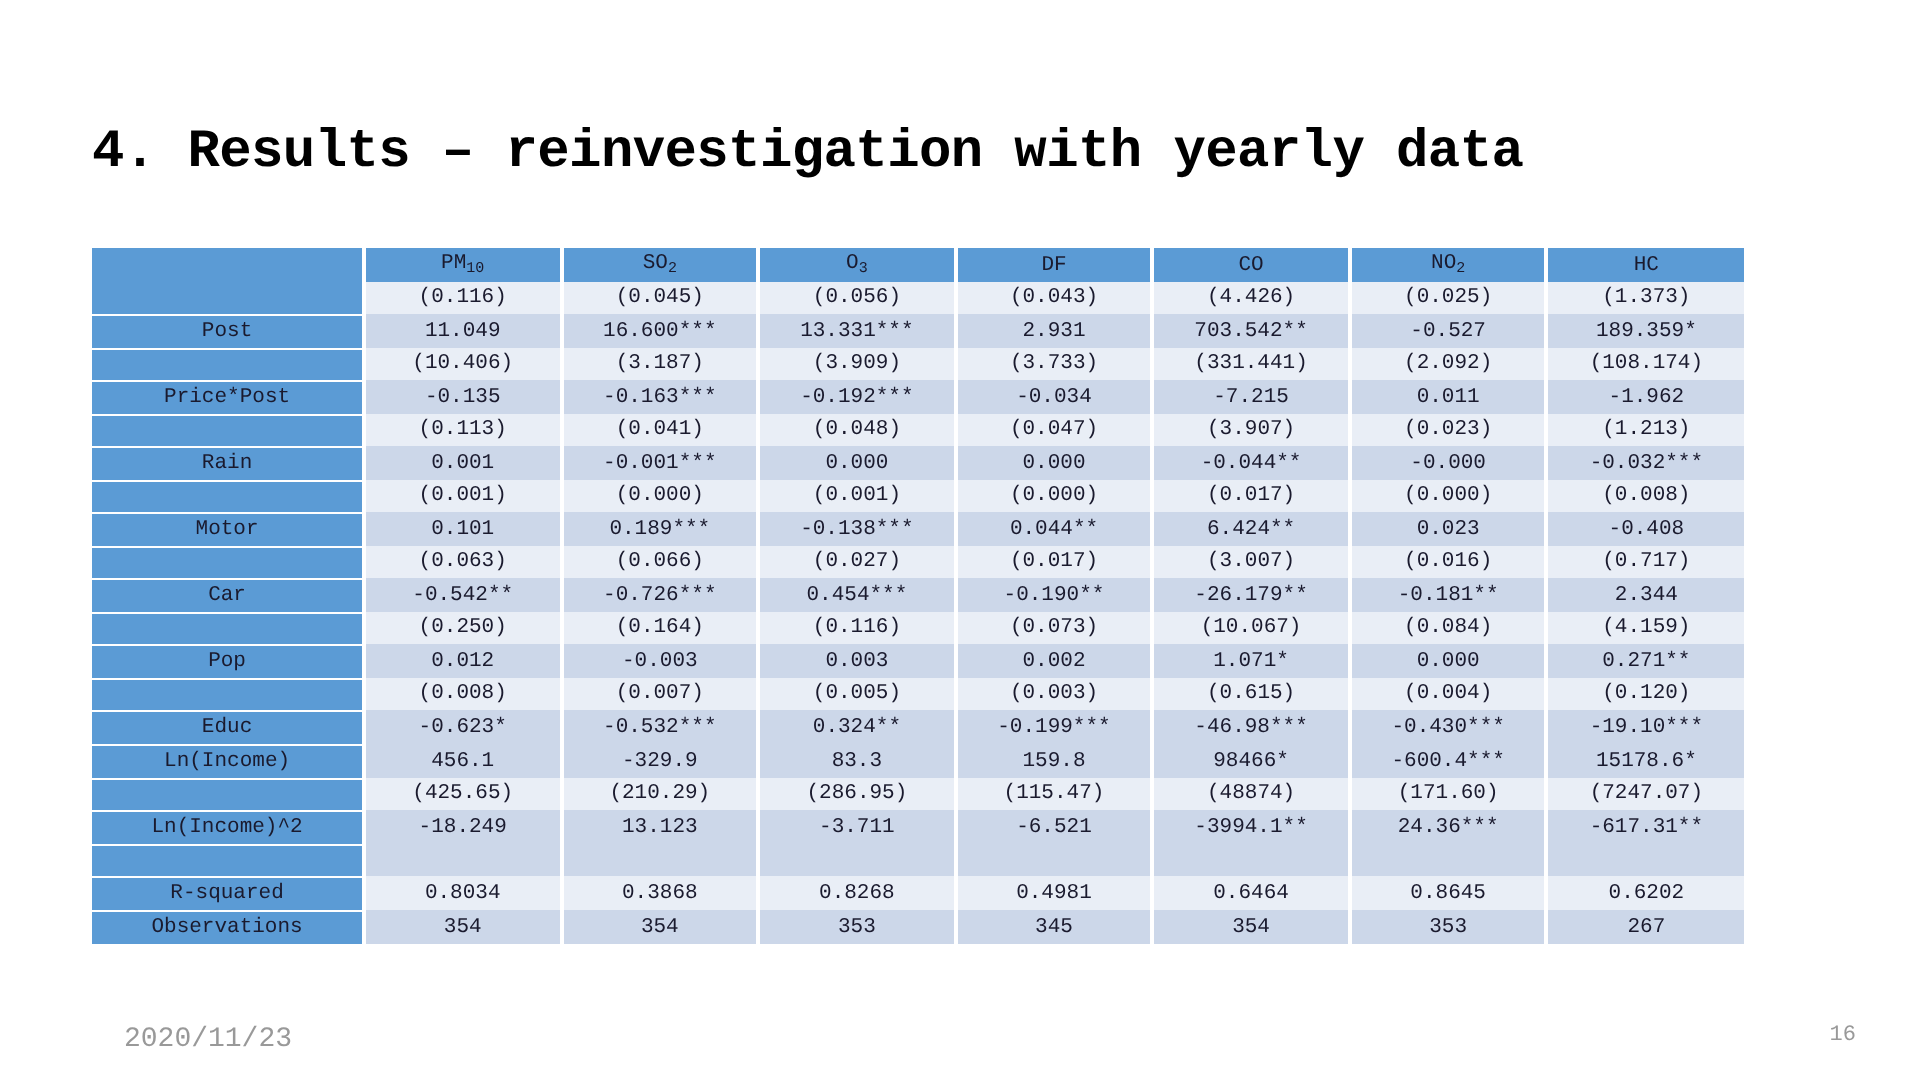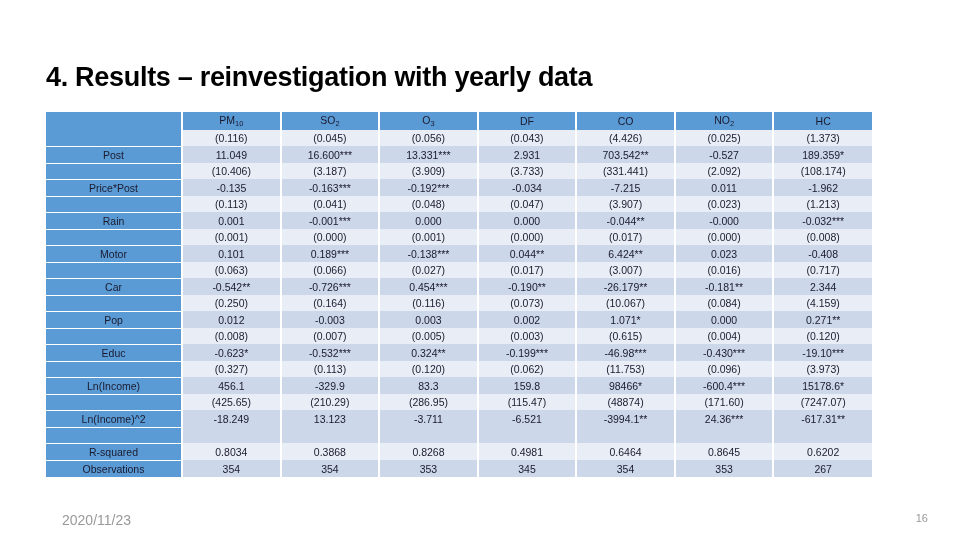--- a/index.html
+++ b/index.html
@@ -7,34 +7,35 @@
     margin: 0; padding: 0;
     width: 960px; height: 540px;
     background: #ffffff;
     font-family: "Liberation Sans", sans-serif;
     overflow: hidden;
   }
   #slide {
     position: relative;
     width: 960px; height: 416px;
     background: #ffffff;
+    font-family: Liberation Mono, monospace;
   }
   #slide-title {
     position: absolute;
     left: 46px; top: 62px;
     width: 830px;
     font-size: 27px;
     font-weight: bold;
     color: #000000;
     letter-spacing: -0.3px;
     white-space: nowrap;
   }
   #results-table {
     position: absolute;
-    left: 46px; top: 112px;
+    left: 46px; top: 124px;
     width: 826px;
     border-collapse: collapse;
     table-layout: fixed;
   }
   #results-table col.c-label { width: 136px; }
   #results-table col.c-data  { width: 98.5px; }
 
   #results-table th, #results-table td {
     padding: 0;
     height: 16px;
@@ -258,30 +259,20 @@
         <tr class="band-a">
           <td class="rowlabel">Educ</td>
           <td class="datacell">-0.623*</td>
           <td class="datacell">-0.532***</td>
           <td class="datacell">0.324**</td>
           <td class="datacell">-0.199***</td>
           <td class="datacell">-46.98***</td>
           <td class="datacell">-0.430***</td>
           <td class="datacell">-19.10***</td>
         </tr>
-        <tr class="band-b">
-          <td class="rowlabel"></td>
-          <td class="datacell">(0.327)</td>
-          <td class="datacell">(0.113)</td>
-          <td class="datacell">(0.120)</td>
-          <td class="datacell">(0.062)</td>
-          <td class="datacell">(11.753)</td>
-          <td class="datacell">(0.096)</td>
-          <td class="datacell">(3.973)</td>
-        </tr>
         <tr class="band-a">
           <td class="rowlabel">Ln(Income)</td>
           <td class="datacell">456.1</td>
           <td class="datacell">-329.9</td>
           <td class="datacell">83.3</td>
           <td class="datacell">159.8</td>
           <td class="datacell">98466*</td>
           <td class="datacell">-600.4***</td>
           <td class="datacell">15178.6*</td>
         </tr>

